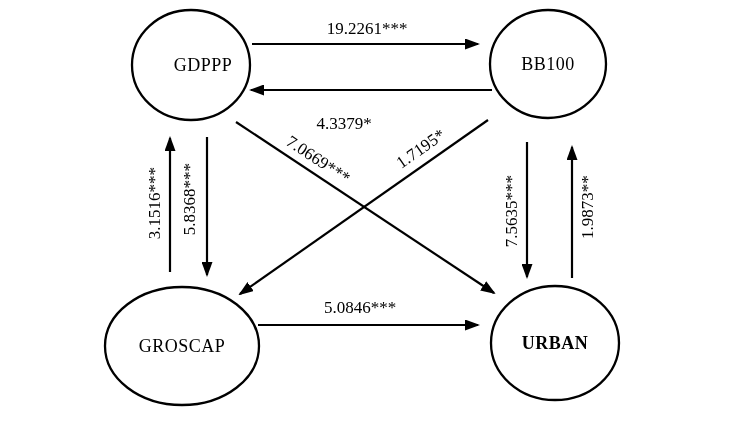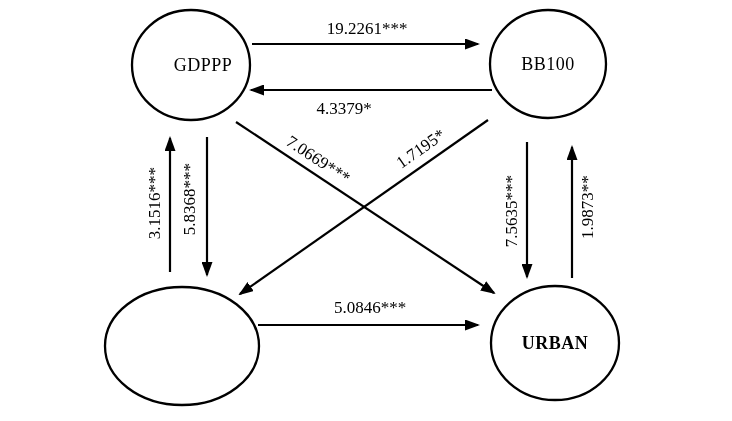--- a/index.html
+++ b/index.html
@@ -60,25 +60,26 @@
     <line x1="207" y1="137" x2="207" y2="275" stroke="#000" stroke-width="2.2" marker-end="url(#ah)"></line>
     <line x1="236" y1="122" x2="494" y2="293" stroke="#000" stroke-width="2.2" marker-end="url(#ah)"></line>
     <line x1="488" y1="120" x2="240" y2="294" stroke="#000" stroke-width="2.2" marker-end="url(#ah)"></line>
     <line x1="527" y1="142" x2="527" y2="277" stroke="#000" stroke-width="2.2" marker-end="url(#ah)"></line>
     <line x1="572" y1="278" x2="572" y2="147" stroke="#000" stroke-width="2.2" marker-end="url(#ah)"></line>
     <line x1="258" y1="325" x2="478" y2="325" stroke="#000" stroke-width="2.2" marker-end="url(#ah)"></line>
   </svg>
 
   <div class="node-label" style="left:191px; top:65px;margin-left:12px;">GDPPP</div>
   <div class="node-label" style="left:548px; top:64px;">BB100</div>
+  <div class="node-label" style="left:182px; top:346px;">GROSCAP</div>
   <div class="node-label" style="left:555px; top:343px;font-weight:bold;">URBAN</div>
 
   <div class="edge-label" style="left:367px; top:29px;">19.2261***</div>
-  <div class="edge-label" style="left:344px; top:109px;font-family:Liberation Serif, serif;">4.3379*</div>
+  <div class="edge-label" style="left:344px; top:124px;font-family:Liberation Serif, serif;">4.3379*</div>
   <div class="edge-label" style="left:155px; top:203px; --r:-90deg;">3.1516***</div>
   <div class="edge-label" style="left:190px; top:199px; --r:-90deg;">5.8368***</div>
   <div class="edge-label" style="left:318px; top:160px; --r:33.5deg;">7.0669***</div>
   <div class="edge-label" style="left:421px; top:149px; --r:-35deg;">1.7195*</div>
   <div class="edge-label" style="left:512px; top:211px; --r:-90deg;">7.5635***</div>
   <div class="edge-label" style="left:588px; top:207px; --r:-90deg;">1.9873**</div>
-  <div class="edge-label" style="left:370px; top:308px;">5.0846***</div>
+  <div class="edge-label" style="left:360px; top:308px;">5.0846***</div>
 
 </div>
 
 </body></html>

